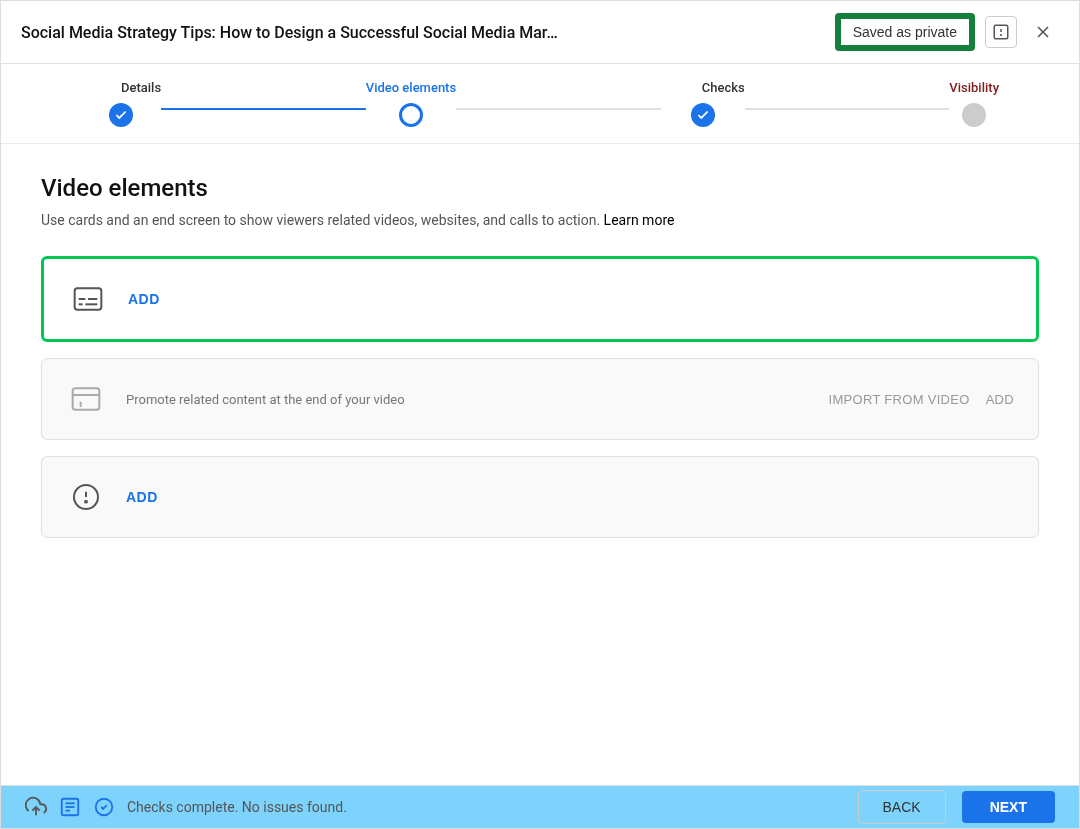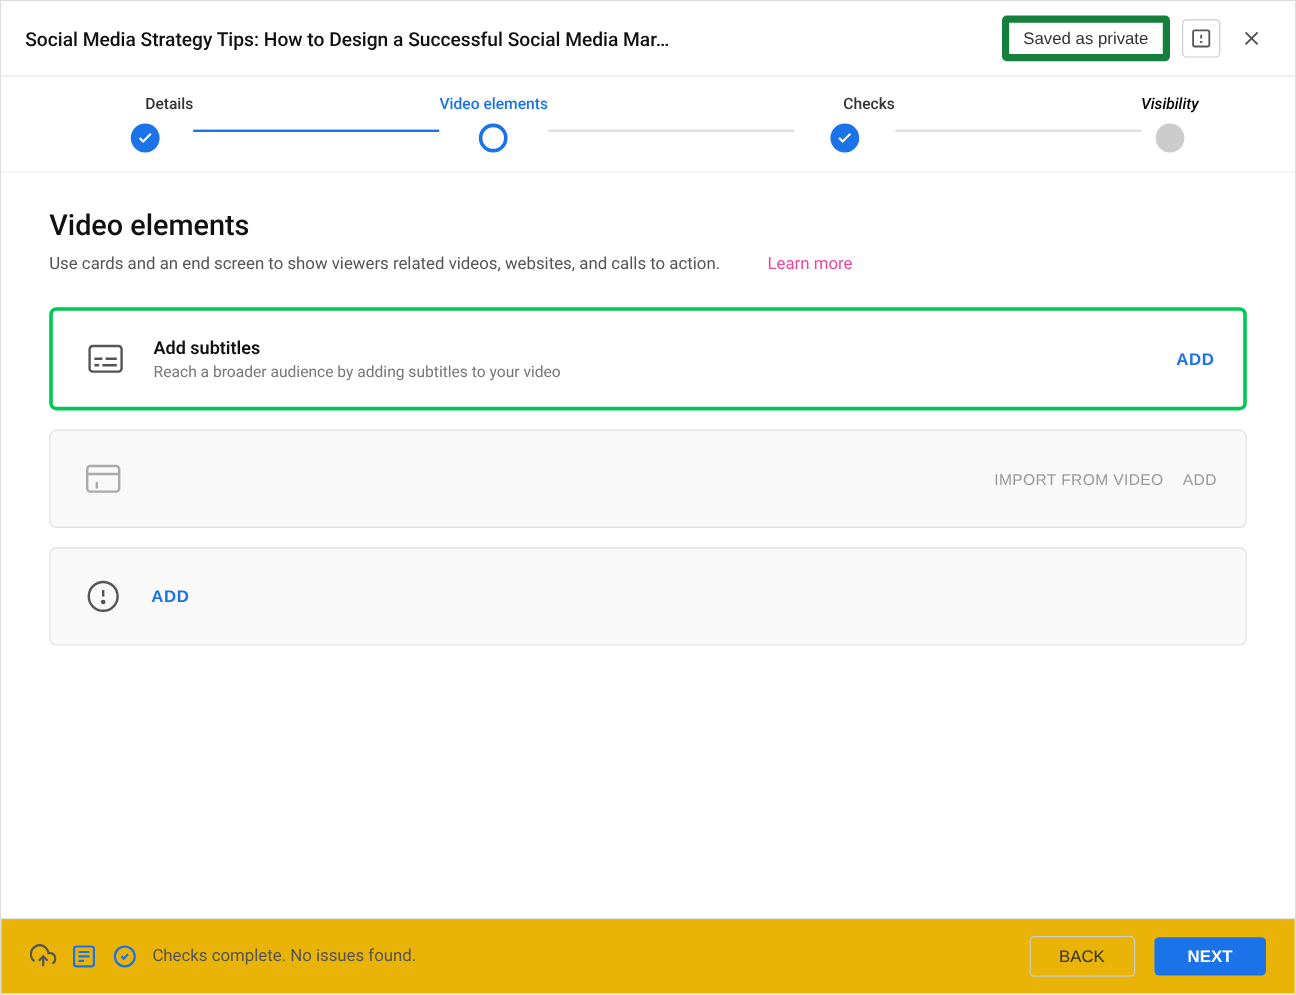--- a/index.html
+++ b/index.html
@@ -133,23 +133,22 @@
       font-weight: 500;
       color: #111;
       margin-bottom: 10px;
     }
     .page-subtitle {
       font-size: 14px;
       color: #555;
       margin-bottom: 28px;
     }
     .page-subtitle a {
-      color: #ec4899;
+      color: #000000;
       text-decoration: none;
-      margin-left: 36px;
     }
 
     
     .card {
       display: flex;
       align-items: center;
       border: 1px solid #e0e0e0;
       border-radius: 6px;
       padding: 20px 24px;
       margin-bottom: 16px;
@@ -209,23 +208,23 @@
       cursor: pointer;
       letter-spacing: 0.3px;
       white-space: nowrap;
     }
 
     
     .footer {
       display: flex;
       align-items: center;
       justify-content: space-between;
-      padding: 14px 24px;
+      padding: 4px 24px;
       border-top: 1px solid #e0e0e0;
-      background: #eab308;
+      background: #7dd3fc;
     }
     .footer-left {
       display: flex;
       align-items: center;
       gap: 12px;
     }
     .footer-status {
       font-size: 14px;
       color: #555;
     }
@@ -311,21 +310,21 @@
     <div class="step-circle completed">
       <svg width="14" height="14" viewBox="0 0 24 24" fill="none" stroke="#fff" stroke-width="3">
         <polyline points="20 6 9 17 4 12"></polyline>
       </svg>
     </div>
   </div>
 
   <div class="connector-line" style="background:#e0e0e0; margin-top:28px;"></div>
 
   <div class="step-block">
-    <span class="step-block-label" style="color:#000000;font-style:italic;">Visibility</span>
+    <span class="step-block-label" style="color:#7f1d1d;">Visibility</span>
     <div class="step-circle inactive"></div>
   </div>
 </div>
 
 <div class="main-content">
   <h1 class="page-title">Video elements</h1>
   <p class="page-subtitle">
     <span>Use cards and an end screen to show viewers related videos, websites, and calls to action.</span>
     <a href="#">Learn more</a>
   </p>
@@ -333,38 +332,35 @@
   <div class="card highlighted">
     <div class="card-icon">
       <svg viewBox="0 0 24 24" fill="none" stroke="#555" stroke-width="1.5">
         <rect x="2" y="4" width="20" height="16" rx="2"></rect>
         <line x1="5" y1="12" x2="10" y2="12"></line>
         <line x1="12" y1="12" x2="19" y2="12"></line>
         <line x1="5" y1="16" x2="8" y2="16"></line>
         <line x1="10" y1="16" x2="19" y2="16"></line>
       </svg>
     </div>
-    <div class="card-text">
-      <div class="card-title">Add subtitles</div>
-      <div class="card-desc">Reach a broader audience by adding subtitles to your video</div>
-    </div>
     <div class="card-actions">
       <button class="btn-add">ADD</button>
     </div>
   </div>
 
   <div class="card">
     <div class="card-icon">
       <svg viewBox="0 0 24 24" fill="none" stroke="#aaa" stroke-width="1.5">
         <rect x="2" y="4" width="20" height="16" rx="2"></rect>
         <line x1="2" y1="9" x2="22" y2="9"></line>
         <line x1="8" y1="14" x2="8" y2="18"></line>
       </svg>
     </div>
     <div class="card-text">
+      <div class="card-desc">Promote related content at the end of your video</div>
     </div>
     <div class="card-actions">
       <button class="btn-import">IMPORT FROM VIDEO</button>
       <button class="btn-import">ADD</button>
     </div>
   </div>
 
   <div class="card">
     <div class="card-icon">
       <svg viewBox="0 0 24 24" fill="none" stroke="#555" stroke-width="1.5">

